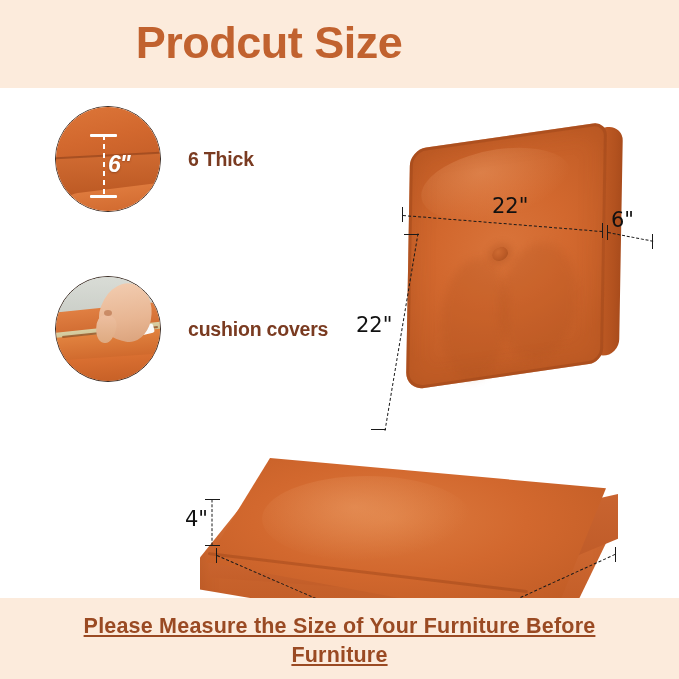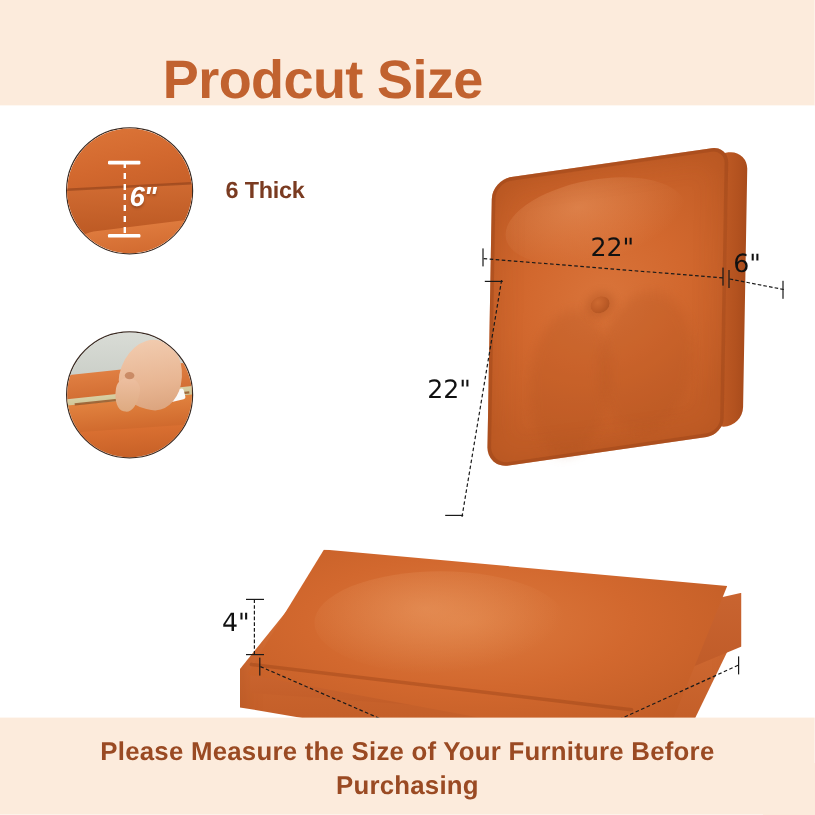--- a/index.html
+++ b/index.html
@@ -28,41 +28,40 @@
     position: absolute;
     left: 0; top: 14px;
     width: 538px;
     text-align: center;
     font-size: 45px;
     font-weight: bold;
     letter-spacing: -0.5px;
     color: #c1622f;
     line-height: 58px;
     white-space: nowrap;
-    margin-top: 24px;
   }
   .footer-band {
     position: absolute;
     left: 0; top: 598px;
     width: 679px;
     height: 81px;
     background: #fcebdc;
   }
   .footer-text {
     position: absolute;
     left: 0; top: 612px;
     width: 679px;
     text-align: center;
     font-size: 21.5px;
     font-weight: bold;
     color: #9a4a23;
     line-height: 29px;
     letter-spacing: 0.2px;
   }
-  .footer-text span { display: block; }
+  .footer-text span { display: block; text-decoration: underline; }
 
   
   .stage {
     position: absolute;
     left: 0; top: 88px;
     width: 679px;
     height: 510px;
     background: #ffffff;
   }
 
@@ -497,22 +496,23 @@
       <div class="p2-foam"></div>
       <div class="p2-cushion-b"></div>
       <div class="p2-cushion-c"></div>
       <div class="p2-zip"></div>
       <div class="p2-tab"></div>
       <div class="p2-hand"></div>
       <div class="p2-finger"></div>
       <div class="p2-nail"></div>
     </div>
     <div class="feature-label">
+      <span>cushion covers</span>
     </div>
   </div>
 
 </div>
 
 <div class="footer-band"></div>
 <div class="footer-text">
   <span>Please Measure the Size of Your Furniture Before</span>
-  <span>Purchasing</span>
+  <span>Furniture</span>
 </div>
 
 </body></html>

